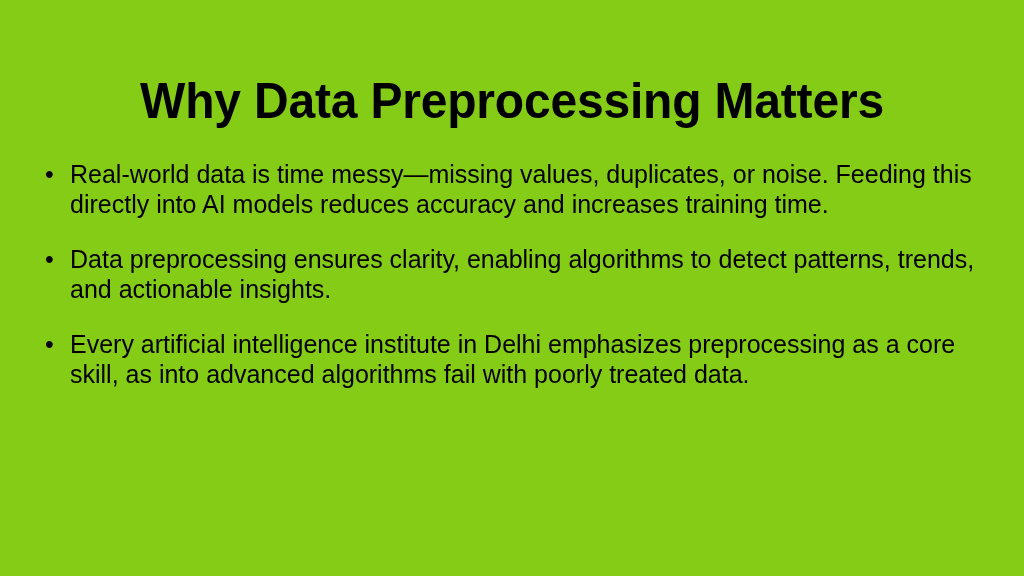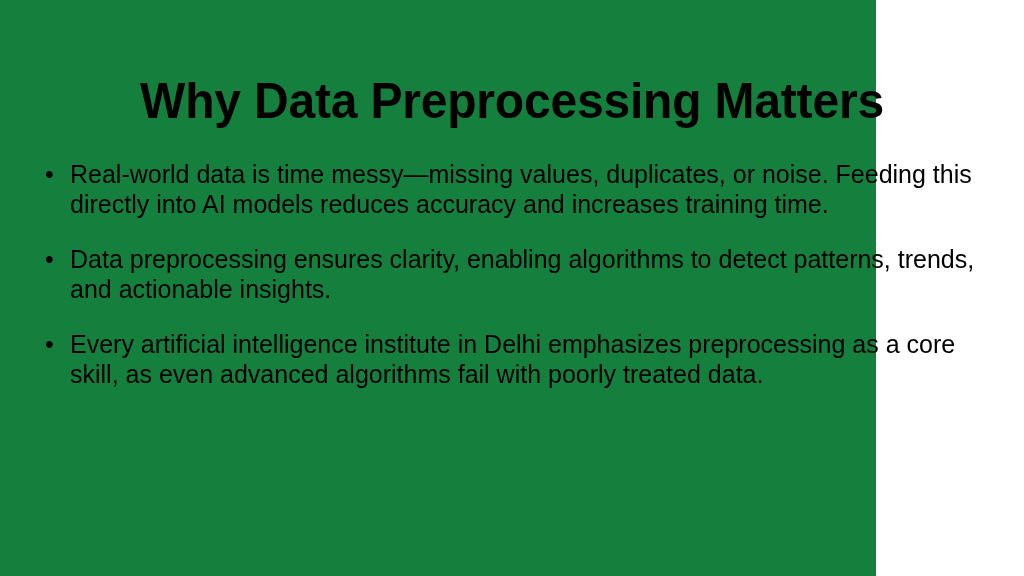--- a/index.html
+++ b/index.html
@@ -10,23 +10,23 @@
     width: 1024px;
     height: 576px;
     background: #ffffff;
     font-family: "Liberation Sans", sans-serif;
     color: #000000;
     overflow: hidden;
   }
 
   .slide {
     position: relative;
-    width: 876px;
+    width: 1024px;
     height: 576px;
-    background: #15803d;
+    background: #84cc16;
     box-sizing: border-box;
   }
 
   
   .slide-title {
     position: absolute;
     left: 0;
     top: 38px;
     width: 1024px;
     text-align: center;
@@ -92,17 +92,17 @@
       <span class="bullet-text">Real-world data is time messy—missing values, duplicates, or noise. Feeding this directly into AI models reduces accuracy and increases training time.</span>
     </div>
 
     <div class="bullet-item">
       <span class="bullet-marker">•</span>
       <span class="bullet-text">Data preprocessing ensures clarity, enabling algorithms to detect patterns, trends, and actionable insights.</span>
     </div>
 
     <div class="bullet-item">
       <span class="bullet-marker">•</span>
-      <span class="bullet-text">Every artificial intelligence institute in Delhi emphasizes preprocessing as a core skill, as even advanced algorithms fail with poorly treated data.</span>
+      <span class="bullet-text">Every artificial intelligence institute in Delhi emphasizes preprocessing as a core skill, as into advanced algorithms fail with poorly treated data.</span>
     </div>
 
   </div>
 </div>
 
 </body></html>

